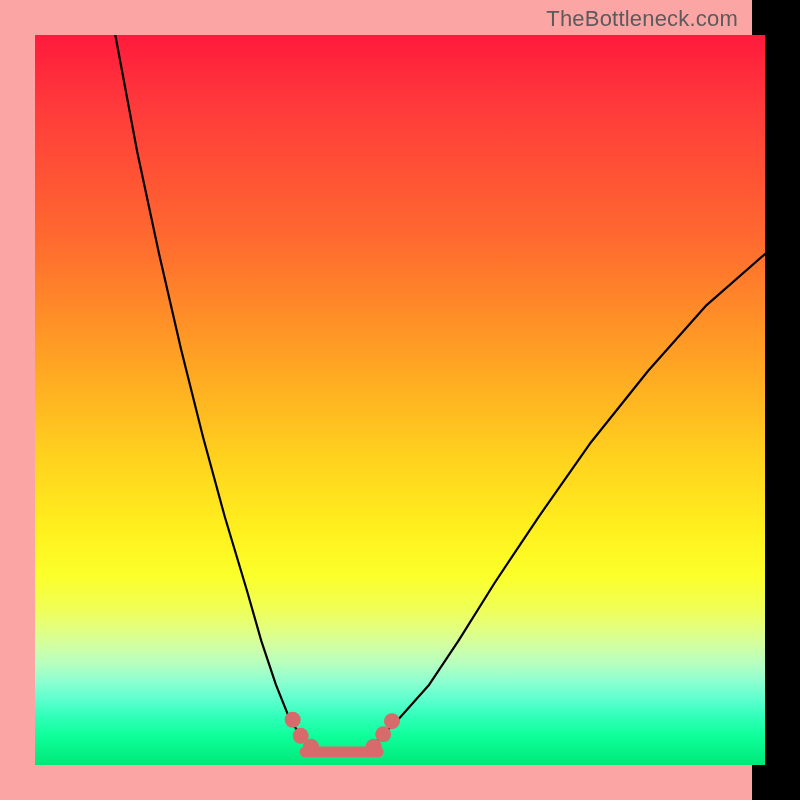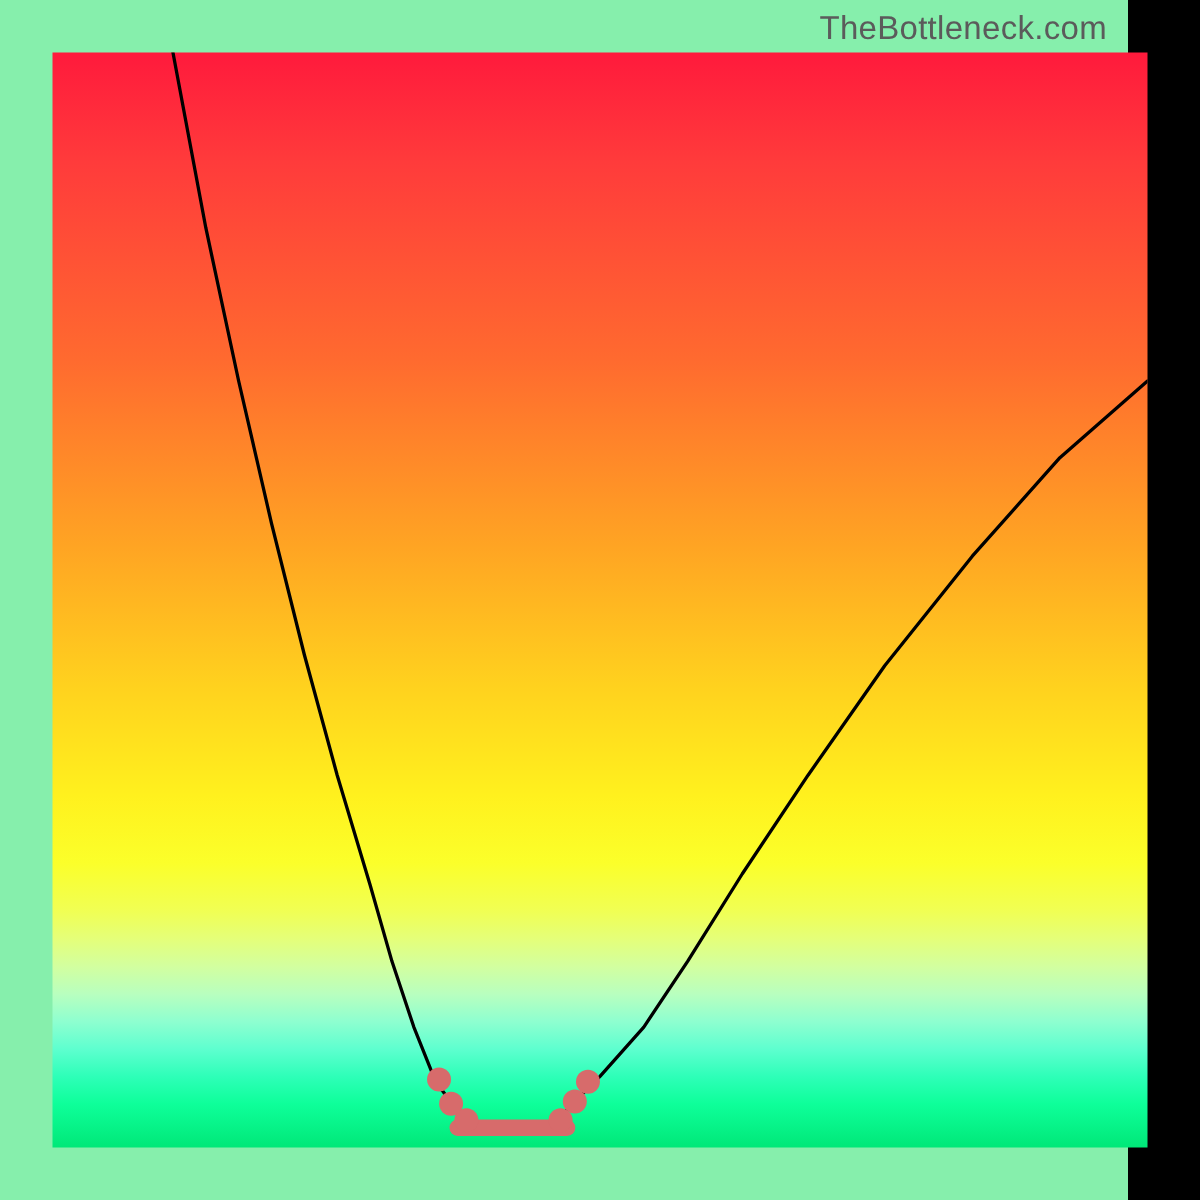--- a/index.html
+++ b/index.html
@@ -10,21 +10,21 @@
     background: #000;
     overflow: hidden;
     font-family: Arial, Helvetica, sans-serif;
   }
   .frame {
     position: absolute;
     left: 0;
     top: 0;
     width: 752px;
     height: 800px;
-    background: #86efac;
+    background: #fca5a5;
   }
   .plot {
     position: absolute;
     left: 35px;
     top: 35px;
     width: 730px;
     height: 730px;
     background: linear-gradient(to bottom,
       #ff1a3c 0%,
       #ff3b3b 10%,

